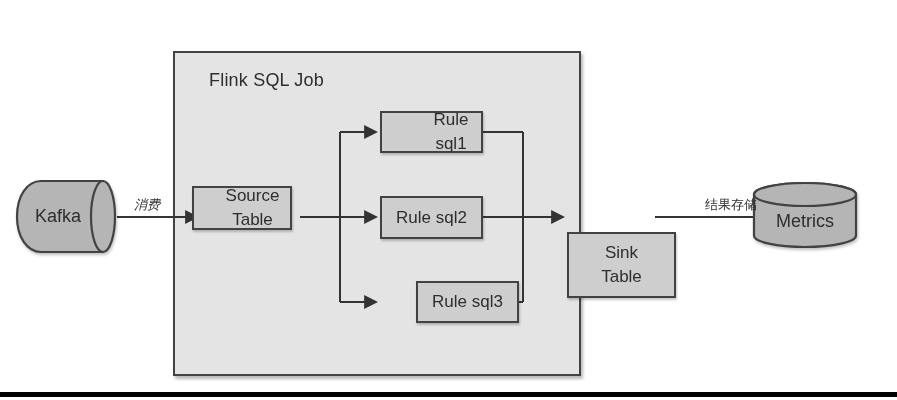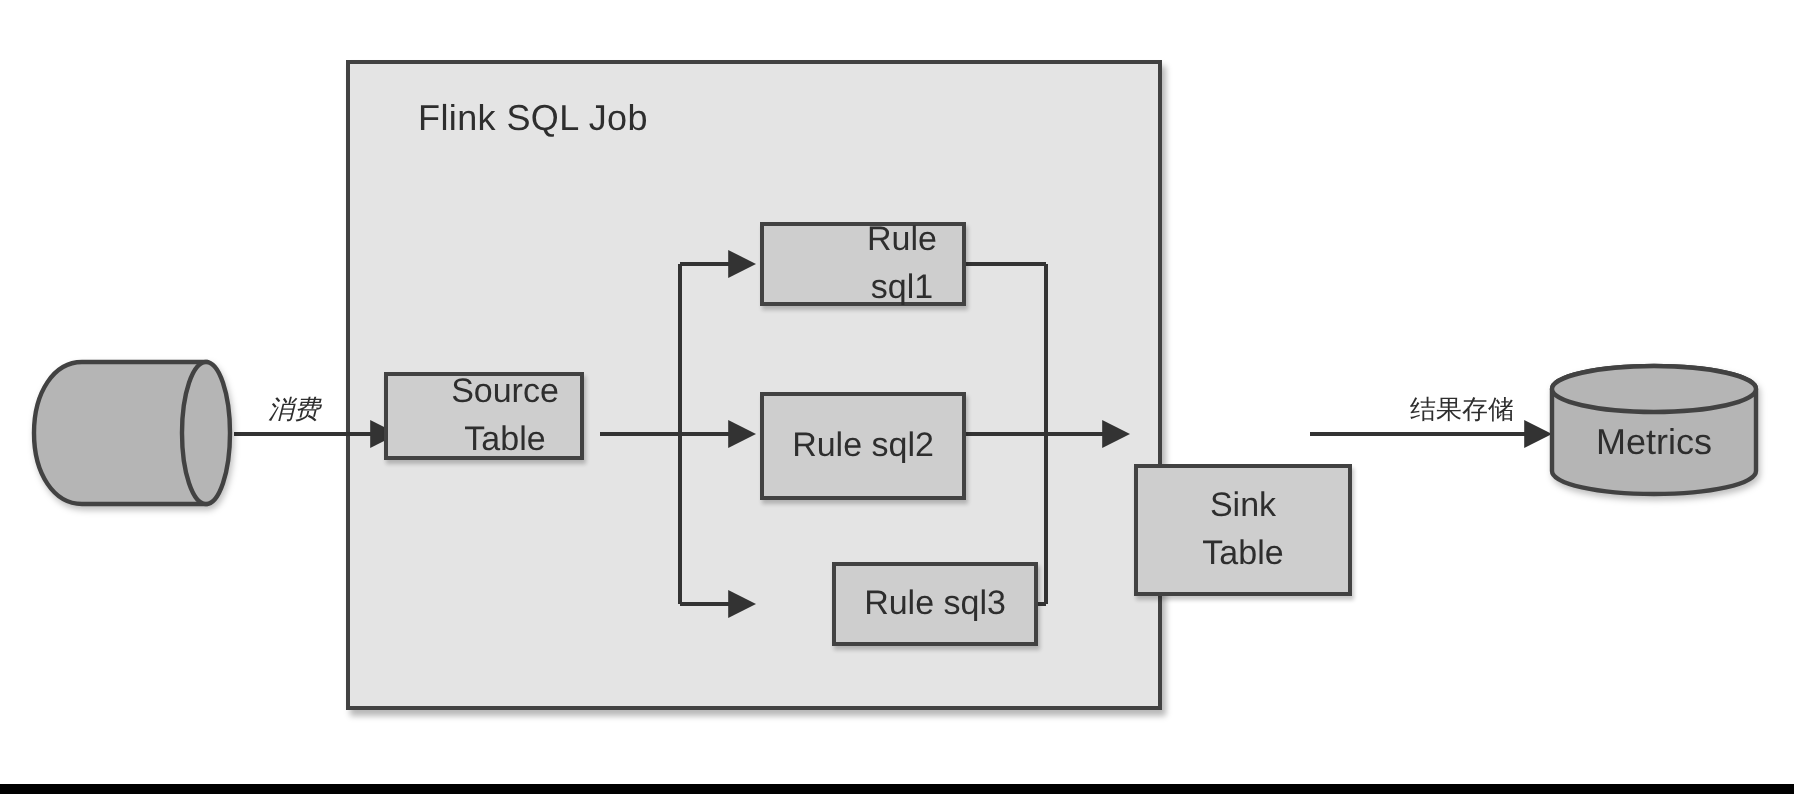--- a/index.html
+++ b/index.html
@@ -15,21 +15,21 @@
   *{box-sizing:border-box;}
   body{margin:0;background:var(--background);}
   .canvas{
     position:relative;width:897px;height:400px;
     background:var(--background);
     font-family:"Liberation Sans", sans-serif;
     color:var(--text);
     overflow:hidden;
   }
   .container-box{
-    position:absolute;left:173px;top:30px;width:408px;height:325px;
+    position:absolute;left:173px;top:51px;width:408px;height:325px;
     background:var(--container-fill);
     border:2px solid var(--border);
     box-shadow:2px 3px 3px rgba(0,0,0,0.28);
     z-index:1;
   }
   .container-title{
     position:absolute;left:34px;top:17px;
     font-size:18px;letter-spacing:.2px;color:var(--text);
   }
   .connectors{position:absolute;left:0;top:0;z-index:2;}
@@ -86,47 +86,48 @@
     <path class="edge" d="M523,132 V302"></path>
     <path class="edge" d="M523,217 H563" marker-end="url(#arrow)"></path>
     <path class="edge" d="M655,217 H774" marker-end="url(#arrow)"></path>
   </svg>
 
   <div class="node cyl-node" style="left:14px;top:179px;width:104px;height:75px;">
     <svg width="104" height="75" viewBox="0 0 104 75">
       <path class="cyl" d="M89,2 H27 C13,2 3,17 3,37.5 C3,58 13,73 27,73 H89 Z"></path>
       <ellipse class="cyl" cx="89" cy="37.5" rx="12" ry="35.5"></ellipse>
     </svg>
+    <div class="cyl-label kafka-label">Kafka</div>
   </div>
 
   <div class="node rect-node" style="left:192px;top:186px;width:100px;height:44px;padding-left:21px;">
     <div>
       <span style="display:block">Source</span>
       <span style="display:block">Table</span>
     </div>
   </div>
 
   <div class="node rect-node" style="left:380px;top:111px;width:103px;height:42px;padding-left:39px;">
     <span>Rule sql1</span>
   </div>
-  <div class="node rect-node" style="left:380px;top:196px;width:103px;height:54px;">
+  <div class="node rect-node" style="left:380px;top:196px;width:103px;height:43px;">
     <span>Rule sql2</span>
   </div>
   <div class="node rect-node" style="left:380px;top:281px;width:103px;height:42px;margin-left:36px;">
     <span>Rule sql3</span>
   </div>
 
   <div class="node rect-node" style="left:567px;top:184px;width:109px;height:66px;margin-top:48px;">
     <div>
       <span style="display:block">Sink</span>
       <span style="display:block">Table</span>
     </div>
   </div>
 
-  <div class="node cyl-node" style="left:774px;top:181px;width:106px;height:68px;">
+  <div class="node cyl-node" style="left:752px;top:181px;width:106px;height:68px;">
     <svg width="106" height="68" viewBox="0 0 106 68">
       <path class="cyl" d="M2,13.5 C2,7 25,2 53,2 C81,2 104,7 104,13.5 V54.5 C104,61 81,66 53,66 C25,66 2,61 2,54.5 Z"></path>
       <ellipse class="cyl" cx="53" cy="13.5" rx="51" ry="11.5"></ellipse>
     </svg>
     <div class="cyl-label metrics-label">Metrics</div>
   </div>
 
   <div class="edge-label" style="left:122px;top:196px;width:50px;font-style:italic;">消费</div>
   <div class="edge-label" style="left:699px;top:196px;width:64px;">结果存储</div>
 

